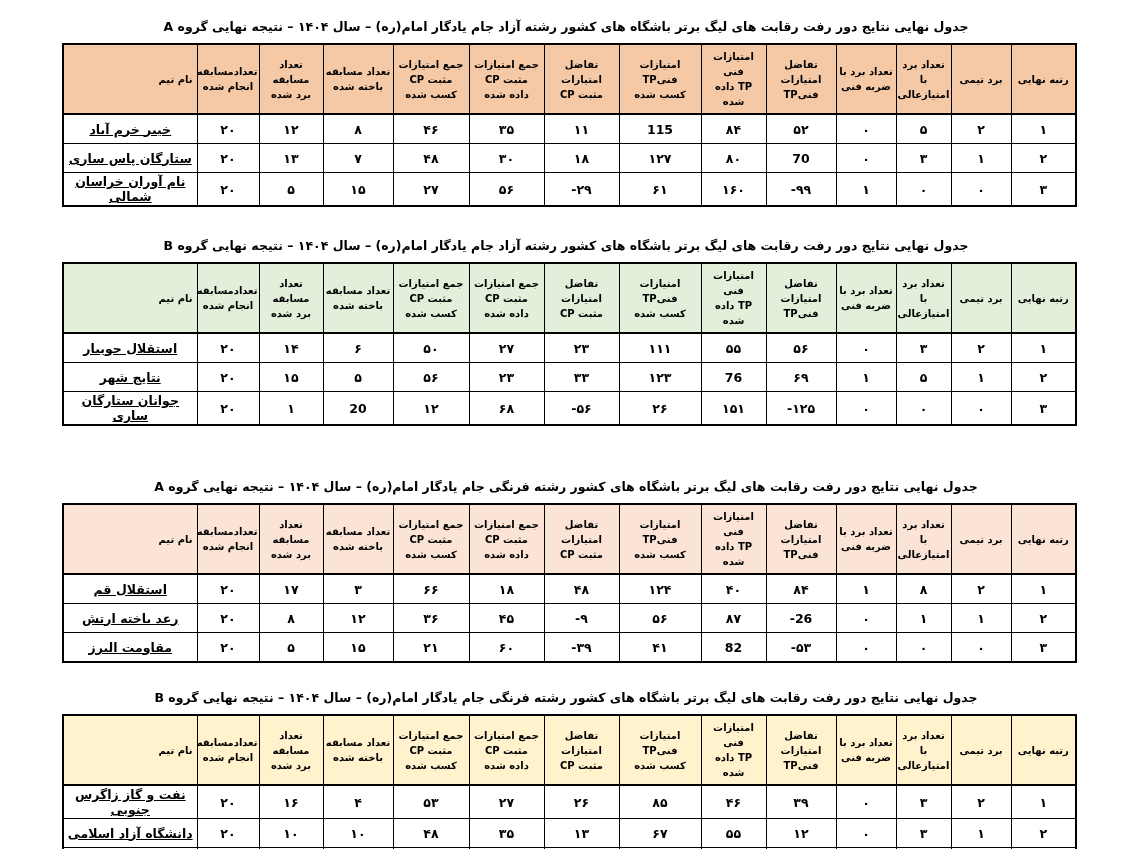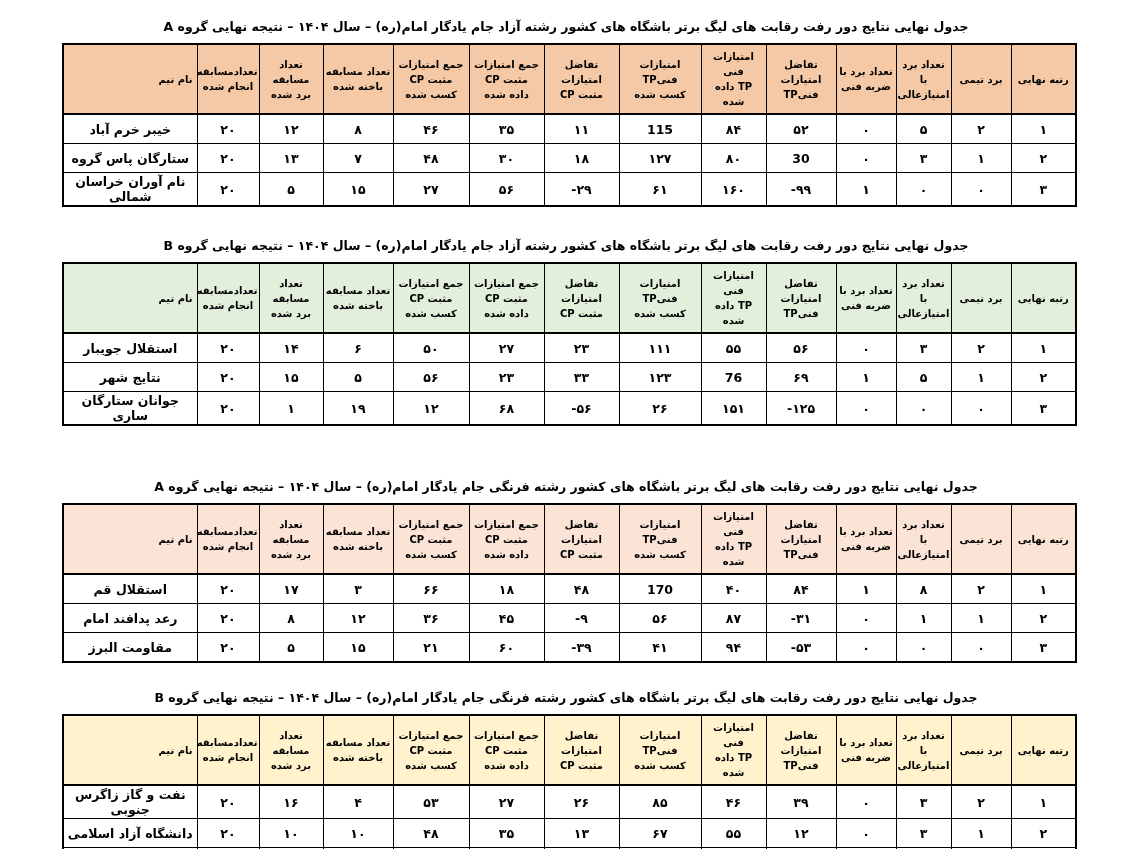--- a/index.html
+++ b/index.html
@@ -31,21 +31,21 @@
     font-weight:bold;
   }
   table.results th.col-team-name{text-align:right;padding-left:6px;padding-right:4px;}
   table.results th{border-bottom:2.5px solid #000;}
   table.results td{
     font-size:12.5px;height:26px;
     text-align:center;vertical-align:middle;
     padding:1px 3px;font-weight:bold;
   }
   td.num{direction:ltr;}
-  td.name{text-align:right;padding-right:4px;direction:rtl;}
+  td.name{text-align:right;padding-right:4px;direction:rtl;text-decoration:underline;}
   
   #block-0{margin-top:6px;}
   #block-1{margin-top:30px;}
   #block-2{margin-top:52px;}
   #block-3{margin-top:26px;}
 </style>
 </head>
 <body>
 
 <div class="page">
@@ -143,30 +143,30 @@
             <td class="num">۸</td>
             <td class="num">۱۲</td>
             <td class="num">۲۰</td>
             <td class="name">خیبر خرم آباد</td>
           </tr>
           <tr>
             <td class="num">۲</td>
             <td class="num">۱</td>
             <td class="num">۳</td>
             <td class="num">۰</td>
-            <td class="num">30</td>
+            <td class="num">70</td>
             <td class="num">۸۰</td>
             <td class="num">۱۲۷</td>
             <td class="num">۱۸</td>
             <td class="num">۳۰</td>
             <td class="num">۴۸</td>
             <td class="num">۷</td>
             <td class="num">۱۳</td>
             <td class="num">۲۰</td>
-            <td class="name">ستارگان پاس گروه</td>
+            <td class="name">ستارگان پاس ساری</td>
           </tr>
           <tr>
             <td class="num">۳</td>
             <td class="num">۰</td>
             <td class="num">۰</td>
             <td class="num">۱</td>
             <td class="num">-۹۹</td>
             <td class="num">۱۶۰</td>
             <td class="num">۶۱</td>
             <td class="num">-۲۹</td>
@@ -296,21 +296,21 @@
             <td class="num">۳</td>
             <td class="num">۰</td>
             <td class="num">۰</td>
             <td class="num">۰</td>
             <td class="num">-۱۲۵</td>
             <td class="num">۱۵۱</td>
             <td class="num">۲۶</td>
             <td class="num">-۵۶</td>
             <td class="num">۶۸</td>
             <td class="num">۱۲</td>
-            <td class="num">۱۹</td>
+            <td class="num">20</td>
             <td class="num">۱</td>
             <td class="num">۲۰</td>
             <td class="name">جوانان ستارگان ساری</td>
           </tr>
         </tbody>
     </table>
   </section>
 
   <section class="table-block" id="block-2">
     <div class="tbl-title">جدول نهایی نتایج دور رفت رقابت های لیگ برتر باشگاه های کشور رشته فرنگی جام یادگار امام(ره) – سال ۱۴۰۴ – نتیجه نهایی گروه A</div>
@@ -391,52 +391,52 @@
           </tr>
         </thead>
         <tbody>
           <tr>
             <td class="num">۱</td>
             <td class="num">۲</td>
             <td class="num">۸</td>
             <td class="num">۱</td>
             <td class="num">۸۴</td>
             <td class="num">۴۰</td>
-            <td class="num">170</td>
+            <td class="num">۱۲۴</td>
             <td class="num">۴۸</td>
             <td class="num">۱۸</td>
             <td class="num">۶۶</td>
             <td class="num">۳</td>
             <td class="num">۱۷</td>
             <td class="num">۲۰</td>
             <td class="name">استقلال قم</td>
           </tr>
           <tr>
             <td class="num">۲</td>
             <td class="num">۱</td>
             <td class="num">۱</td>
             <td class="num">۰</td>
-            <td class="num">-۳۱</td>
+            <td class="num">-26</td>
             <td class="num">۸۷</td>
             <td class="num">۵۶</td>
             <td class="num">-۹</td>
             <td class="num">۴۵</td>
             <td class="num">۳۶</td>
             <td class="num">۱۲</td>
             <td class="num">۸</td>
             <td class="num">۲۰</td>
-            <td class="name">رعد پدافند امام</td>
+            <td class="name">رعد باخته ارتش</td>
           </tr>
           <tr>
             <td class="num">۳</td>
             <td class="num">۰</td>
             <td class="num">۰</td>
             <td class="num">۰</td>
             <td class="num">-۵۳</td>
-            <td class="num">۹۴</td>
+            <td class="num">82</td>
             <td class="num">۴۱</td>
             <td class="num">-۳۹</td>
             <td class="num">۶۰</td>
             <td class="num">۲۱</td>
             <td class="num">۱۵</td>
             <td class="num">۵</td>
             <td class="num">۲۰</td>
             <td class="name">مقاومت البرز</td>
           </tr>
         </tbody>

